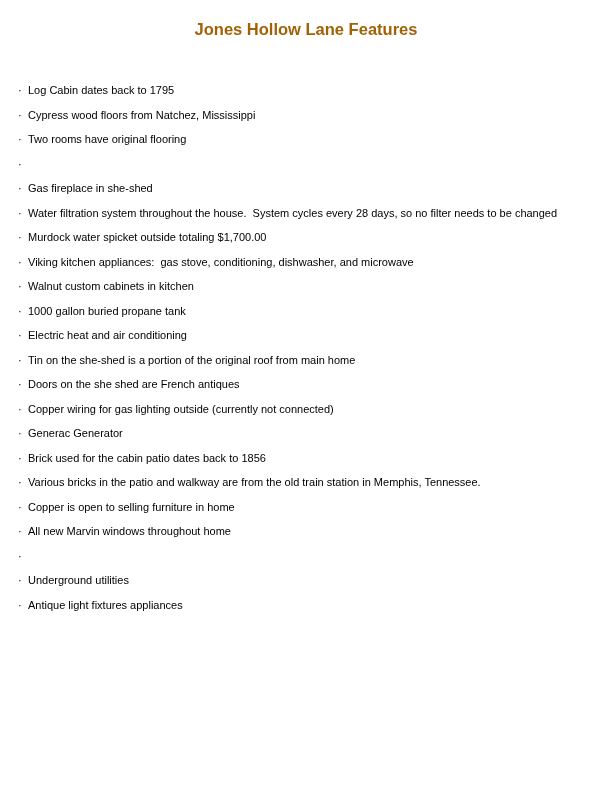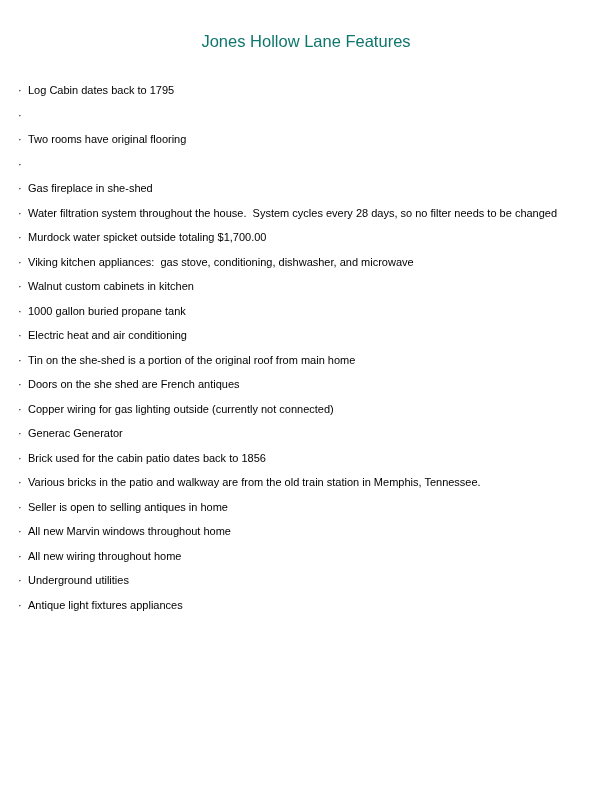--- a/index.html
+++ b/index.html
@@ -14,26 +14,26 @@
     background: #ffffff;
     font-family: "Liberation Sans", sans-serif;
     color: #000000;
     overflow: hidden;
   }
   .title {
     position: absolute;
     top: 19px;
     left: 0;
     right: 0;
-    margin: 12px;
+    margin: 0;
     text-align: center;
     font-size: 16.5px;
-    font-weight: 400;
+    font-weight: 700;
     line-height: 20px;
-    color: #0f766e;
+    color: #a16207;
   }
   .features {
     position: absolute;
     left: 18px;
     top: 84px;
     right: 14px;
     margin: 0;
     padding: 0;
     list-style: none;
   }
@@ -61,20 +61,21 @@
 <div class="page">
   <h1 class="title">Jones Hollow Lane Features</h1>
   <ul class="features">
   <li class="feature-item">
     <span class="bullet">·</span>
     <span class="item-text">Log Cabin dates back to 1795</span>
   </li>
 
   <li class="feature-item">
     <span class="bullet">·</span>
+    <span class="item-text">Cypress wood floors from Natchez, Mississippi</span>
   </li>
 
   <li class="feature-item">
     <span class="bullet">·</span>
     <span class="item-text">Two rooms have original flooring</span>
   </li>
 
   <li class="feature-item">
     <span class="bullet">·</span>
   </li>
@@ -139,31 +140,30 @@
     <span class="item-text">Brick used for the cabin patio dates back to 1856</span>
   </li>
 
   <li class="feature-item">
     <span class="bullet">·</span>
     <span class="item-text">Various bricks in the patio and walkway are from the old train station in Memphis, Tennessee.</span>
   </li>
 
   <li class="feature-item">
     <span class="bullet">·</span>
-    <span class="item-text">Seller is open to selling antiques in home</span>
+    <span class="item-text">Copper is open to selling furniture in home</span>
   </li>
 
   <li class="feature-item">
     <span class="bullet">·</span>
     <span class="item-text">All new Marvin windows throughout home</span>
   </li>
 
   <li class="feature-item">
     <span class="bullet">·</span>
-    <span class="item-text">All new wiring throughout home</span>
   </li>
 
   <li class="feature-item">
     <span class="bullet">·</span>
     <span class="item-text">Underground utilities</span>
   </li>
 
   <li class="feature-item">
     <span class="bullet">·</span>
     <span class="item-text">Antique light fixtures appliances</span>

